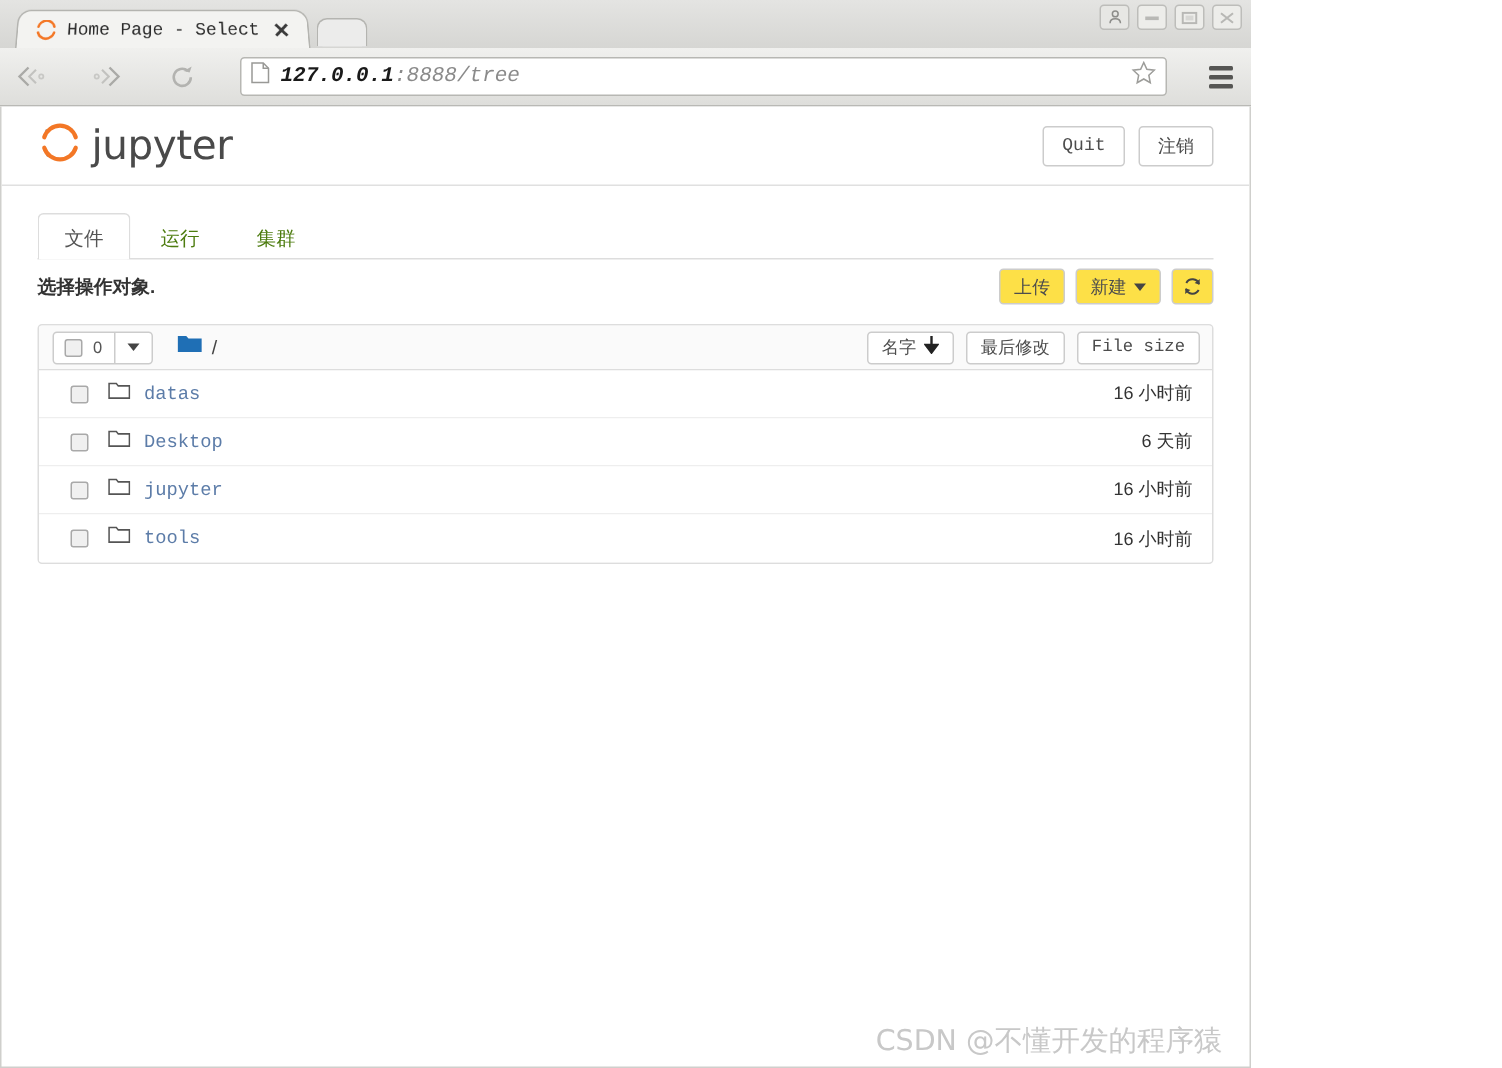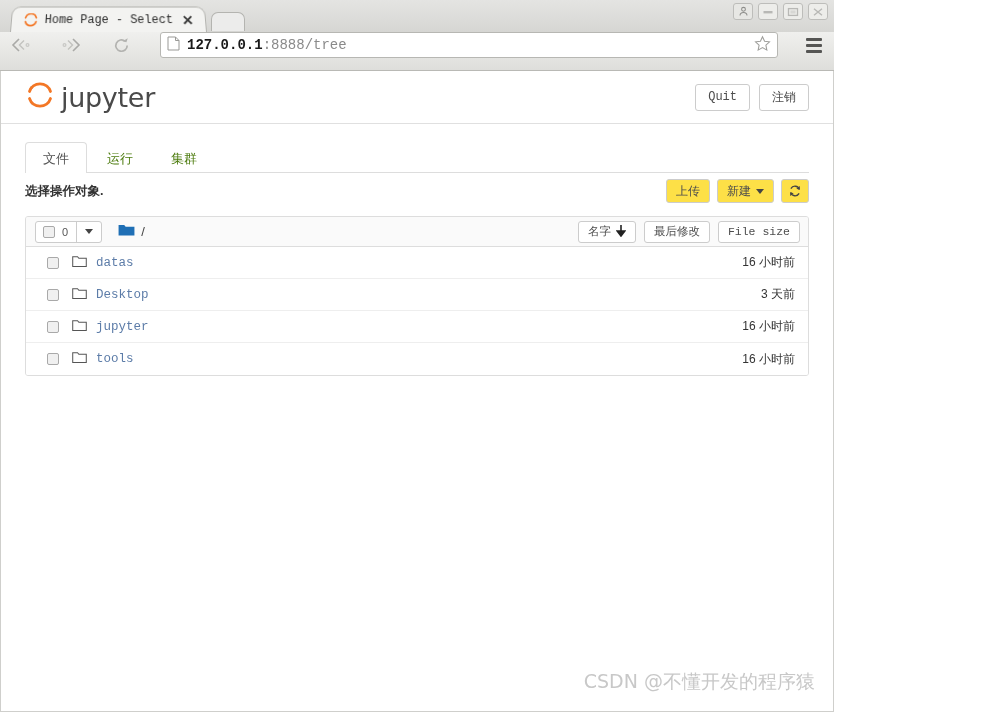--- a/index.html
+++ b/index.html
@@ -85,23 +85,24 @@
     display: flex; align-items: center; justify-content: center;
   }
   .win-btn.user { background: #e7e7e4; }
 
   
   #nav-bar {
     height: 39px;
     background: linear-gradient(#f0f0ee, #dededb);
     border-bottom: 1px solid #b9b9b5;
     display: flex;
-    align-items: flex-start;
+    align-items: center;
     padding: 0 8px;
     gap: 24px;
+    font-style: italic;
   }
   .nav-icon {
     width: 26px; height: 26px;
     display: flex; align-items: center; justify-content: center;
     color: #a9a9a6;
   }
   #url-bar {
     flex: 1;
     height: 26px;
     background: #ffffff;
@@ -346,21 +347,21 @@
   .file-modified {
     margin-left: auto;
     font-size: 12px;
     color: #333333;
   }
 
   
   #watermark {
     position: absolute;
     right: 18px;
-    bottom: 16px;
+    bottom: 4px;
     font-size: 19px;
     color: #c8c8c8;
     font-family: "DejaVu Sans", sans-serif;
     white-space: nowrap;
   }
 </style>
 </head>
 <body>
 
 <div id="browser-window">
@@ -544,21 +545,21 @@
       </div>
 
       <div class="file-row">
         <span class="cb"></span>
         <span class="folder-outline">
           <svg width="15" height="13" viewBox="0 0 16 14">
             <path d="M0.7 1.8 h5.2 l1.4 1.7 h8 v8.8 h-14.6 Z" fill="none" stroke="#555" stroke-width="1.1"></path>
           </svg>
         </span>
         <span class="file-name">Desktop</span>
-        <span class="file-modified">3 天前</span>
+        <span class="file-modified">6 天前</span>
       </div>
 
       <div class="file-row">
         <span class="cb"></span>
         <span class="folder-outline">
           <svg width="15" height="13" viewBox="0 0 16 14">
             <path d="M0.7 1.8 h5.2 l1.4 1.7 h8 v8.8 h-14.6 Z" fill="none" stroke="#555" stroke-width="1.1"></path>
           </svg>
         </span>
         <span class="file-name">jupyter</span>

